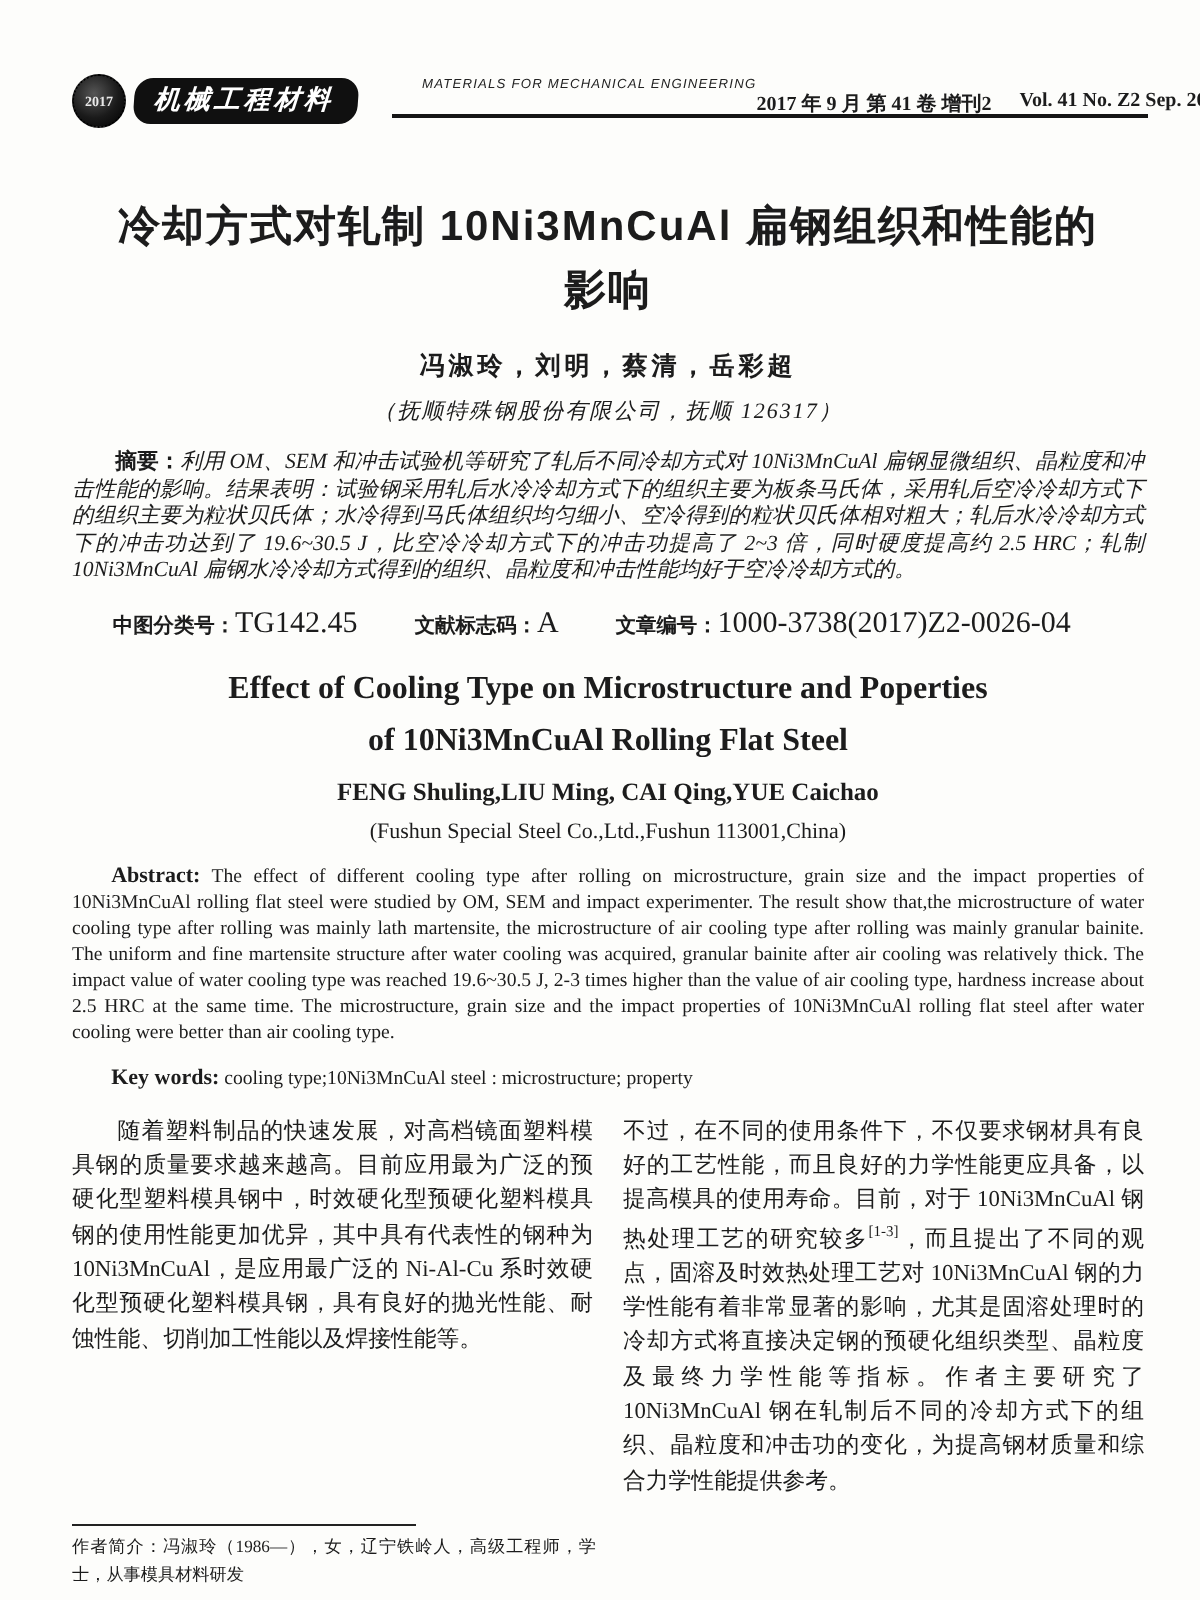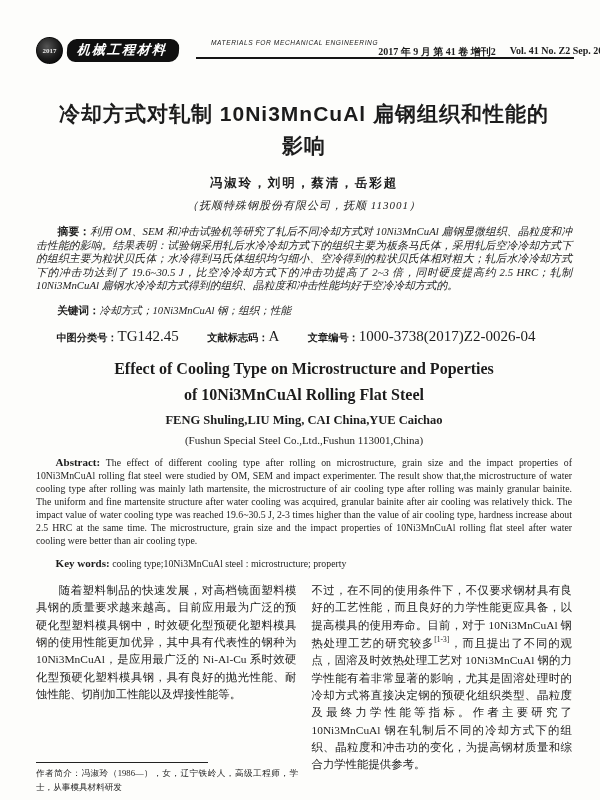--- a/index.html
+++ b/index.html
@@ -100,38 +100,37 @@
     </div>
   </div>
   <div class="hdr-rule"></div>
 
   <div class="title-cn">
     <div>冷却方式对轧制 10Ni3MnCuAl 扁钢组织和性能的</div>
     <div>影响</div>
   </div>
 
   <div class="authors-cn">冯淑玲，刘明，蔡清，岳彩超</div>
-  <div class="affil-cn">（抚顺特殊钢股份有限公司，抚顺 113001）</div>
+  <div class="affil-cn">（抚顺特殊钢股份有限公司，抚顺 126317）</div>
 
   <p class="abs-cn"><span class="cn-label">摘要：</span><span>利用 OM、SEM 和冲击试验机等研究了轧后不同冷却方式对 10Ni3MnCuAl 扁钢显微组织、晶粒度和冲击性能的影响。结果表明：试验钢采用轧后水冷冷却方式下的组织主要为板条马氏体，采用轧后空冷冷却方式下的组织主要为粒状贝氏体；水冷得到马氏体组织均匀细小、空冷得到的粒状贝氏体相对粗大；轧后水冷冷却方式下的冲击功达到了 19.6~30.5 J，比空冷冷却方式下的冲击功提高了 2~3 倍，同时硬度提高约 2.5 HRC；轧制 10Ni3MnCuAl 扁钢水冷冷却方式得到的组织、晶粒度和冲击性能均好于空冷冷却方式的。</span></p>
 
-  <p class="kw-cn"><span class="cn-label">关键词：</span><span>冷却方式；10Ni3MnCuAl 钢；组织；性能</span></p>
 
   <div class="clc-row">
     <span class="pair"><span class="cn-label">中图分类号：</span><span class="val">TG142.45</span></span>
     <span class="pair"><span class="cn-label">文献标志码：</span><span class="val">A</span></span>
     <span class="pair"><span class="cn-label">文章编号：</span><span class="val">1000-3738(2017)Z2-0026-04</span></span>
   </div>
 
   <div class="title-en">
     <div class="line">Effect of Cooling Type on  Microstructure and Poperties</div>
     <div class="line">of 10Ni3MnCuAl Rolling Flat Steel</div>
   </div>
 
-  <div class="authors-en">FENG Shuling,LIU Ming, CAI China,YUE Caichao</div>
+  <div class="authors-en">FENG Shuling,LIU Ming, CAI Qing,YUE Caichao</div>
   <div class="affil-en">(Fushun Special Steel Co.,Ltd.,Fushun 113001,China)</div>
 
   <p class="abs-en"><span class="en-label">Abstract:</span> <span>The effect of different cooling type after rolling on microstructure, grain size and the impact properties of 10Ni3MnCuAl rolling flat steel were studied by OM, SEM and impact experimenter. The result show that,the microstructure of water cooling type after rolling was mainly lath martensite, the microstructure of air cooling type after rolling was mainly granular bainite. The uniform and fine martensite structure after water cooling was acquired, granular bainite after air cooling was relatively thick. The impact value of water cooling type was reached 19.6~30.5 J, 2-3 times higher than the value of air cooling type, hardness increase about 2.5 HRC at the same time. The microstructure, grain size and the impact properties of 10Ni3MnCuAl rolling flat steel after water cooling were better than air cooling type.</span></p>
 
   <p class="kw-en"><span class="en-label">Key words:</span> <span>cooling type;10Ni3MnCuAl steel : microstructure; property</span></p>
 
   <div class="columns">
     <div class="col">
       <p class="indent">随着塑料制品的快速发展，对高档镜面塑料模具钢的质量要求越来越高。目前应用最为广泛的预硬化型塑料模具钢中，时效硬化型预硬化塑料模具钢的使用性能更加优异，其中具有代表性的钢种为 10Ni3MnCuAl，是应用最广泛的 Ni-Al-Cu 系时效硬化型预硬化塑料模具钢，具有良好的抛光性能、耐蚀性能、切削加工性能以及焊接性能等。</p>
     </div>

